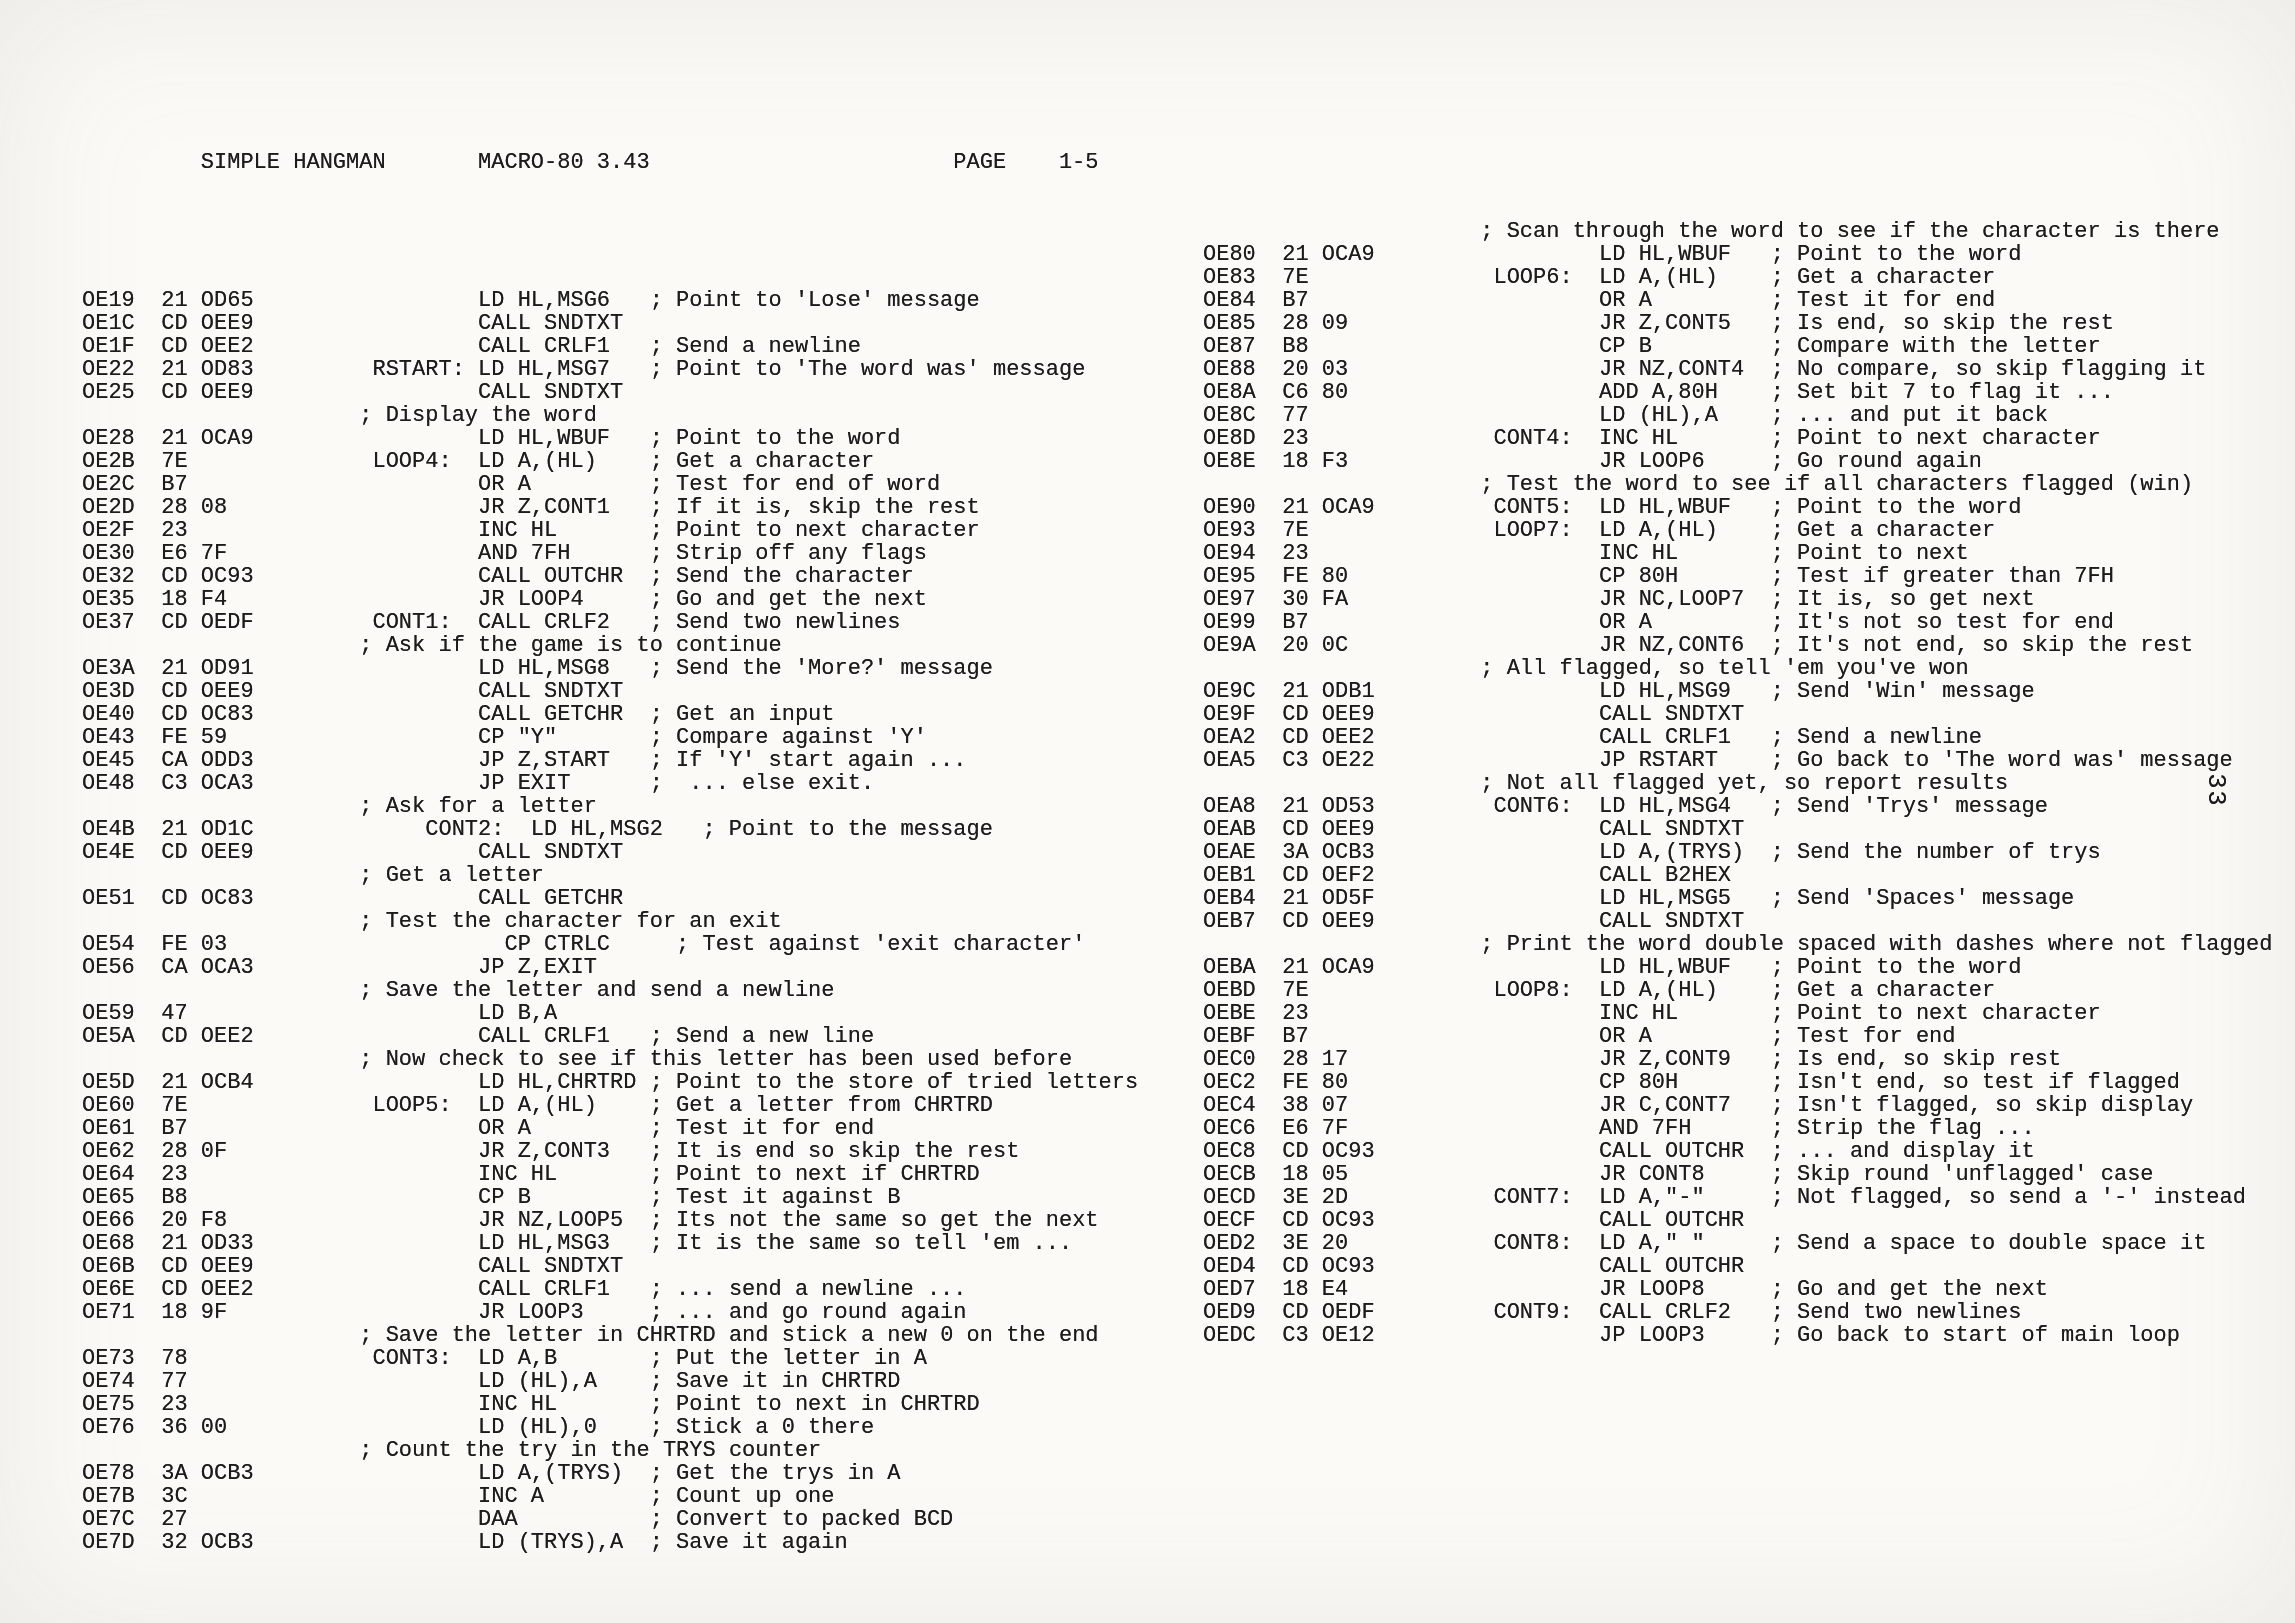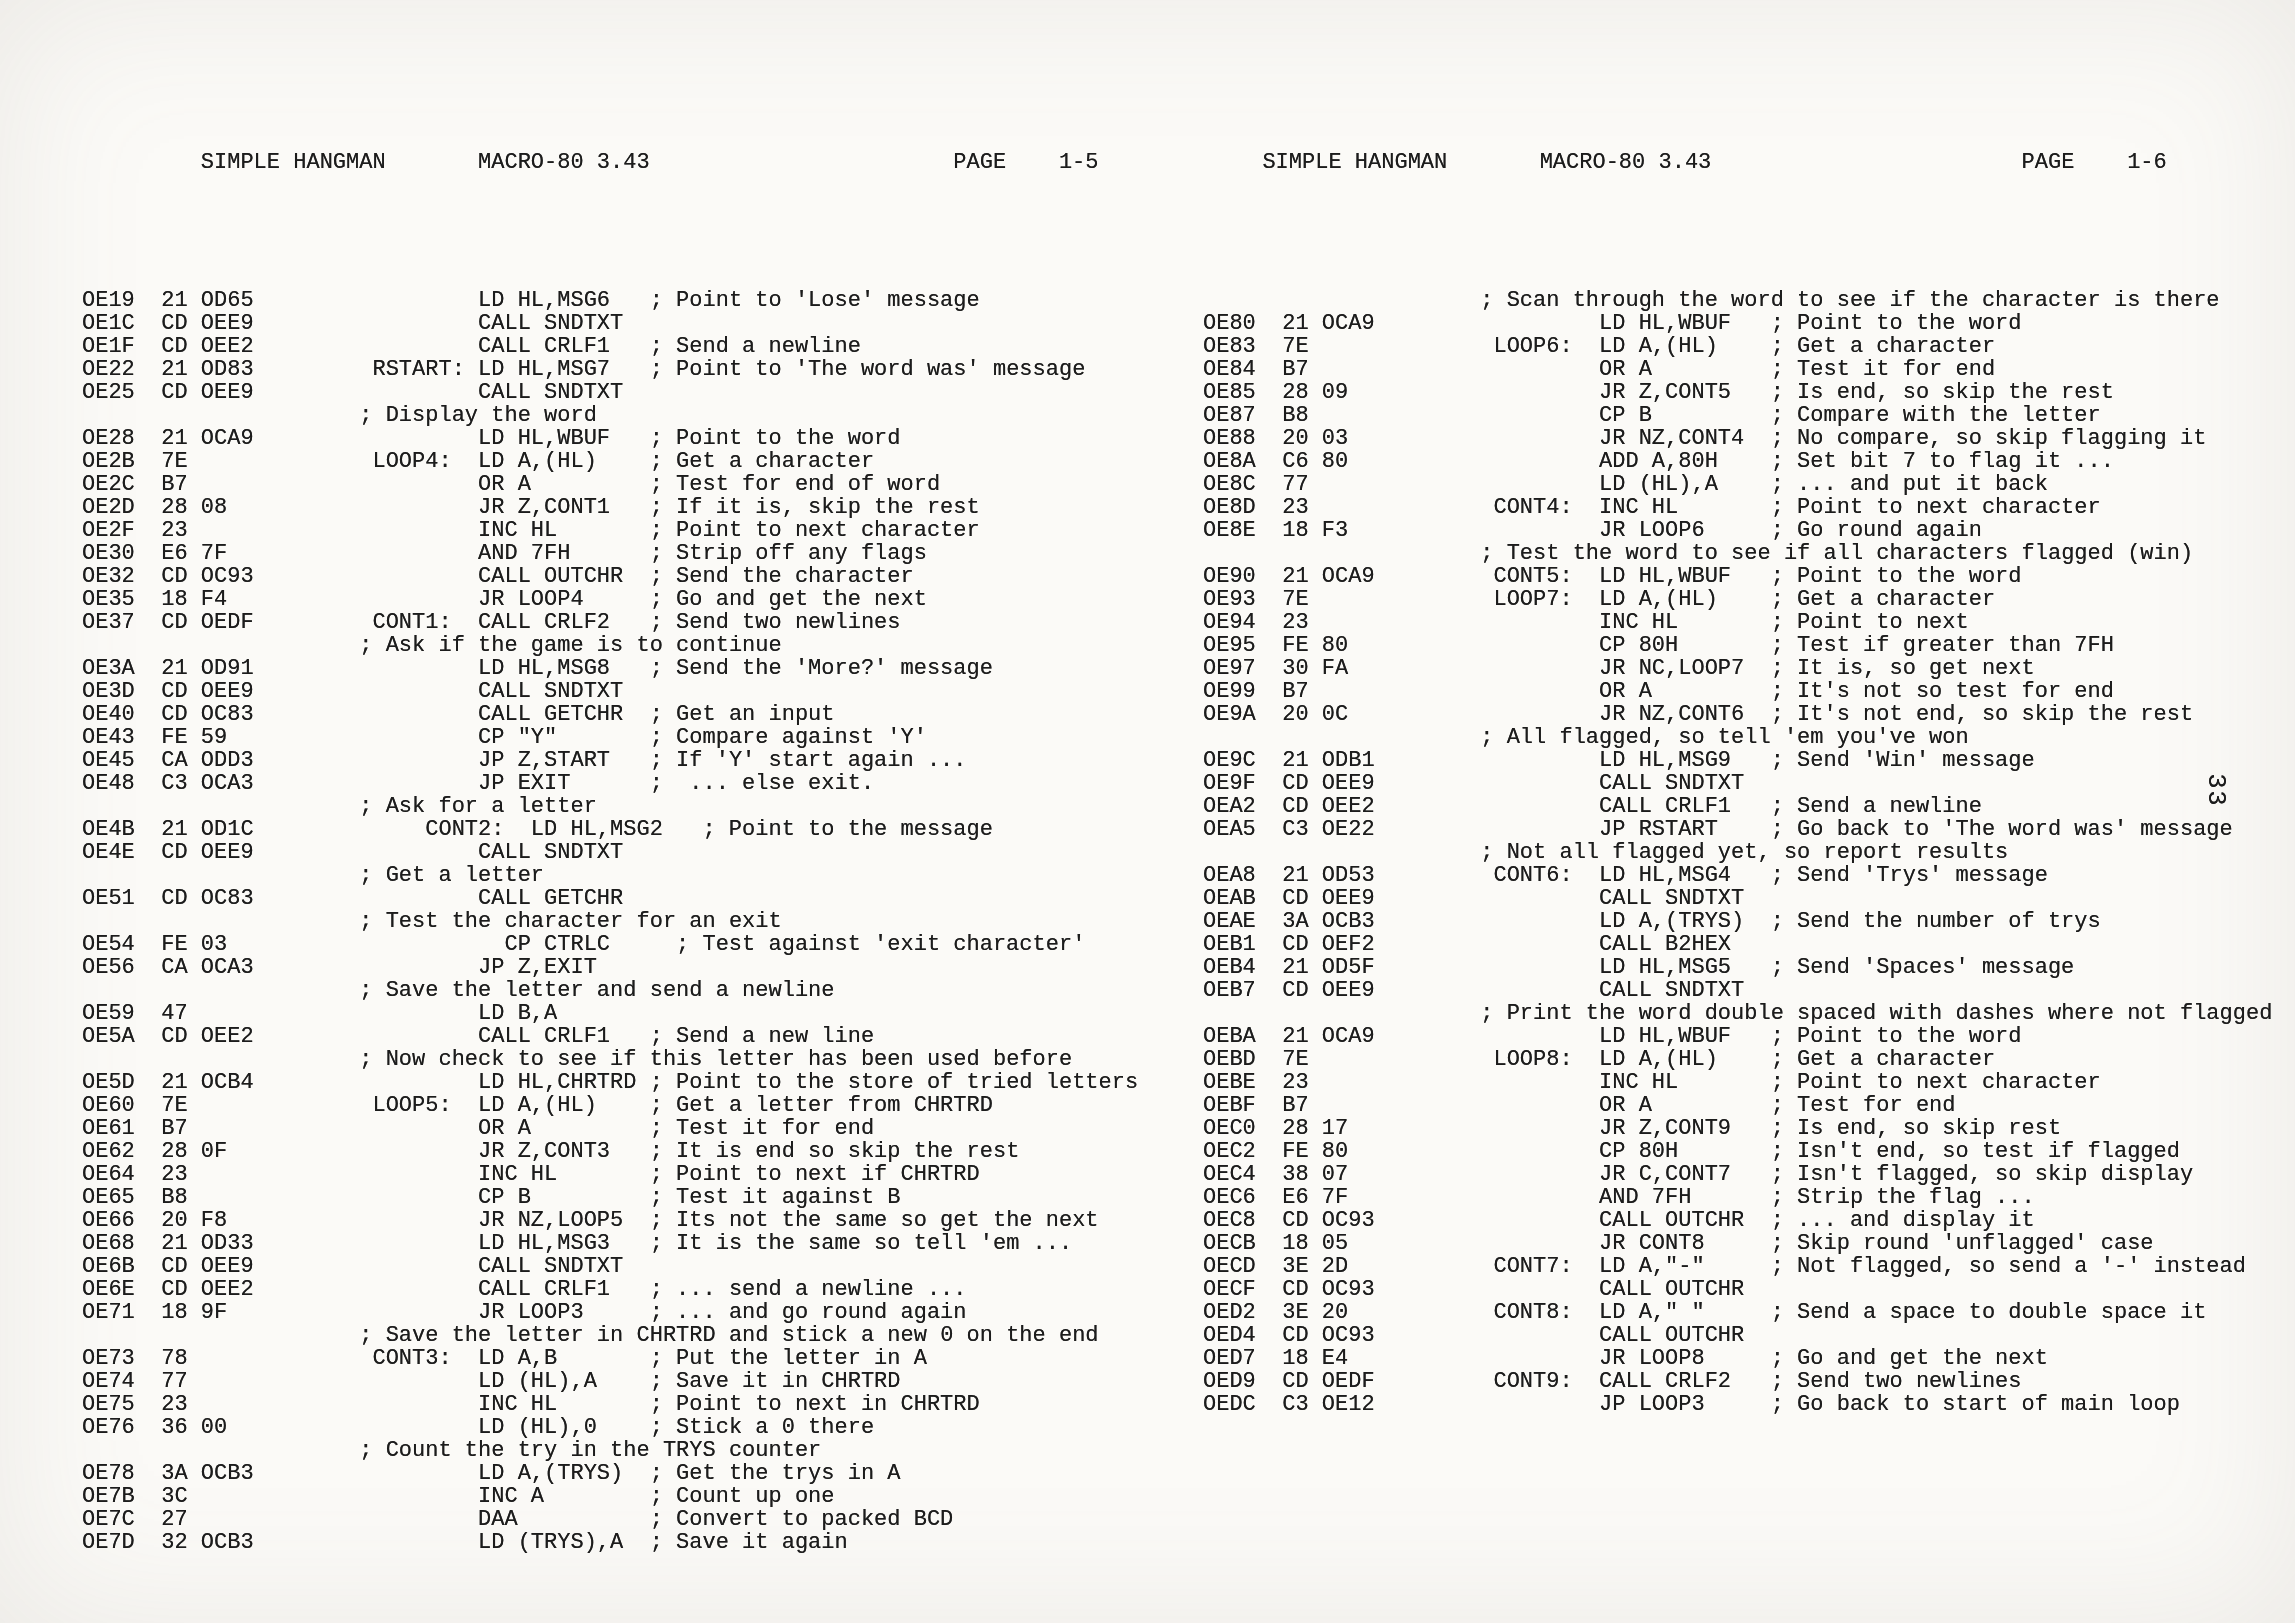--- a/index.html
+++ b/index.html
@@ -45,23 +45,20 @@
 
   <div class="page pg0 ink">
     <div class="hdr">
       <span class="h-title">SIMPLE HANGMAN</span><span class="h-asm">MACRO-80 3.43</span><span class="h-pageword">PAGE</span><span class="h-pagenum">1-5</span>
     </div>
     <div class="spacer"></div>
     <div class="listing"><div class="row"><span class="f-addr">OE19</span><span class="f-bytes">21 OD65</span><span class="f-label"></span><span class="f-op">LD HL,MSG6</span><span class="f-comment">; Point to 'Lose' message</span></div><div class="row"><span class="f-addr">OE1C</span><span class="f-bytes">CD OEE9</span><span class="f-label"></span><span class="f-op">CALL SNDTXT</span><span class="f-comment"></span></div><div class="row"><span class="f-addr">OE1F</span><span class="f-bytes">CD OEE2</span><span class="f-label"></span><span class="f-op">CALL CRLF1</span><span class="f-comment">; Send a newline</span></div><div class="row"><span class="f-addr">OE22</span><span class="f-bytes">21 OD83</span><span class="f-label">RSTART:</span><span class="f-op">LD HL,MSG7</span><span class="f-comment">; Point to 'The word was' message</span></div><div class="row"><span class="f-addr">OE25</span><span class="f-bytes">CD OEE9</span><span class="f-label"></span><span class="f-op">CALL SNDTXT</span><span class="f-comment"></span></div><div class="row"><span class="f-remark">; Display the word</span></div><div class="row"><span class="f-addr">OE28</span><span class="f-bytes">21 OCA9</span><span class="f-label"></span><span class="f-op">LD HL,WBUF</span><span class="f-comment">; Point to the word</span></div><div class="row"><span class="f-addr">OE2B</span><span class="f-bytes">7E</span><span class="f-label">LOOP4:</span><span class="f-op">LD A,(HL)</span><span class="f-comment">; Get a character</span></div><div class="row"><span class="f-addr">OE2C</span><span class="f-bytes">B7</span><span class="f-label"></span><span class="f-op">OR A</span><span class="f-comment">; Test for end of word</span></div><div class="row"><span class="f-addr">OE2D</span><span class="f-bytes">28 08</span><span class="f-label"></span><span class="f-op">JR Z,CONT1</span><span class="f-comment">; If it is, skip the rest</span></div><div class="row"><span class="f-addr">OE2F</span><span class="f-bytes">23</span><span class="f-label"></span><span class="f-op">INC HL</span><span class="f-comment">; Point to next character</span></div><div class="row"><span class="f-addr">OE30</span><span class="f-bytes">E6 7F</span><span class="f-label"></span><span class="f-op">AND 7FH</span><span class="f-comment">; Strip off any flags</span></div><div class="row"><span class="f-addr">OE32</span><span class="f-bytes">CD OC93</span><span class="f-label"></span><span class="f-op">CALL OUTCHR</span><span class="f-comment">; Send the character</span></div><div class="row"><span class="f-addr">OE35</span><span class="f-bytes">18 F4</span><span class="f-label"></span><span class="f-op">JR LOOP4</span><span class="f-comment">; Go and get the next</span></div><div class="row"><span class="f-addr">OE37</span><span class="f-bytes">CD OEDF</span><span class="f-label">CONT1:</span><span class="f-op">CALL CRLF2</span><span class="f-comment">; Send two newlines</span></div><div class="row"><span class="f-remark">; Ask if the game is to continue</span></div><div class="row"><span class="f-addr">OE3A</span><span class="f-bytes">21 OD91</span><span class="f-label"></span><span class="f-op">LD HL,MSG8</span><span class="f-comment">; Send the 'More?' message</span></div><div class="row"><span class="f-addr">OE3D</span><span class="f-bytes">CD OEE9</span><span class="f-label"></span><span class="f-op">CALL SNDTXT</span><span class="f-comment"></span></div><div class="row"><span class="f-addr">OE40</span><span class="f-bytes">CD OC83</span><span class="f-label"></span><span class="f-op">CALL GETCHR</span><span class="f-comment">; Get an input</span></div><div class="row"><span class="f-addr">OE43</span><span class="f-bytes">FE 59</span><span class="f-label"></span><span class="f-op">CP "Y"</span><span class="f-comment">; Compare against 'Y'</span></div><div class="row"><span class="f-addr">OE45</span><span class="f-bytes">CA ODD3</span><span class="f-label"></span><span class="f-op">JP Z,START</span><span class="f-comment">; If 'Y' start again ...</span></div><div class="row"><span class="f-addr">OE48</span><span class="f-bytes">C3 OCA3</span><span class="f-label"></span><span class="f-op">JP EXIT</span><span class="f-comment">;  ... else exit.</span></div><div class="row"><span class="f-remark">; Ask for a letter</span></div><div class="row"><span class="f-addr">OE4B</span><span class="f-bytes">21 OD1C</span><span class="f-label" style="margin-left: 4ch;">CONT2:</span><span class="f-op">LD HL,MSG2</span><span class="f-comment">; Point to the message</span></div><div class="row"><span class="f-addr">OE4E</span><span class="f-bytes">CD OEE9</span><span class="f-label"></span><span class="f-op">CALL SNDTXT</span><span class="f-comment"></span></div><div class="row"><span class="f-remark">; Get a letter</span></div><div class="row"><span class="f-addr">OE51</span><span class="f-bytes">CD OC83</span><span class="f-label"></span><span class="f-op">CALL GETCHR</span><span class="f-comment"></span></div><div class="row"><span class="f-remark">; Test the character for an exit</span></div><div class="row"><span class="f-addr">OE54</span><span class="f-bytes">FE 03</span><span class="f-label" style="margin-left: 2ch;"></span><span class="f-op">CP CTRLC</span><span class="f-comment">; Test against 'exit character'</span></div><div class="row"><span class="f-addr">OE56</span><span class="f-bytes">CA OCA3</span><span class="f-label"></span><span class="f-op">JP Z,EXIT</span><span class="f-comment"></span></div><div class="row"><span class="f-remark">; Save the letter and send a newline</span></div><div class="row"><span class="f-addr">OE59</span><span class="f-bytes">47</span><span class="f-label"></span><span class="f-op">LD B,A</span><span class="f-comment"></span></div><div class="row"><span class="f-addr">OE5A</span><span class="f-bytes">CD OEE2</span><span class="f-label"></span><span class="f-op">CALL CRLF1</span><span class="f-comment">; Send a new line</span></div><div class="row"><span class="f-remark">; Now check to see if this letter has been used before</span></div><div class="row"><span class="f-addr">OE5D</span><span class="f-bytes">21 OCB4</span><span class="f-label"></span><span class="f-op">LD HL,CHRTRD</span><span class="f-comment">; Point to the store of tried letters</span></div><div class="row"><span class="f-addr">OE60</span><span class="f-bytes">7E</span><span class="f-label">LOOP5:</span><span class="f-op">LD A,(HL)</span><span class="f-comment">; Get a letter from CHRTRD</span></div><div class="row"><span class="f-addr">OE61</span><span class="f-bytes">B7</span><span class="f-label"></span><span class="f-op">OR A</span><span class="f-comment">; Test it for end</span></div><div class="row"><span class="f-addr">OE62</span><span class="f-bytes">28 0F</span><span class="f-label"></span><span class="f-op">JR Z,CONT3</span><span class="f-comment">; It is end so skip the rest</span></div><div class="row"><span class="f-addr">OE64</span><span class="f-bytes">23</span><span class="f-label"></span><span class="f-op">INC HL</span><span class="f-comment">; Point to next if CHRTRD</span></div><div class="row"><span class="f-addr">OE65</span><span class="f-bytes">B8</span><span class="f-label"></span><span class="f-op">CP B</span><span class="f-comment">; Test it against B</span></div><div class="row"><span class="f-addr">OE66</span><span class="f-bytes">20 F8</span><span class="f-label"></span><span class="f-op">JR NZ,LOOP5</span><span class="f-comment">; Its not the same so get the next</span></div><div class="row"><span class="f-addr">OE68</span><span class="f-bytes">21 OD33</span><span class="f-label"></span><span class="f-op">LD HL,MSG3</span><span class="f-comment">; It is the same so tell 'em ...</span></div><div class="row"><span class="f-addr">OE6B</span><span class="f-bytes">CD OEE9</span><span class="f-label"></span><span class="f-op">CALL SNDTXT</span><span class="f-comment"></span></div><div class="row"><span class="f-addr">OE6E</span><span class="f-bytes">CD OEE2</span><span class="f-label"></span><span class="f-op">CALL CRLF1</span><span class="f-comment">; ... send a newline ...</span></div><div class="row"><span class="f-addr">OE71</span><span class="f-bytes">18 9F</span><span class="f-label"></span><span class="f-op">JR LOOP3</span><span class="f-comment">; ... and go round again</span></div><div class="row"><span class="f-remark">; Save the letter in CHRTRD and stick a new 0 on the end</span></div><div class="row"><span class="f-addr">OE73</span><span class="f-bytes">78</span><span class="f-label">CONT3:</span><span class="f-op">LD A,B</span><span class="f-comment">; Put the letter in A</span></div><div class="row"><span class="f-addr">OE74</span><span class="f-bytes">77</span><span class="f-label"></span><span class="f-op">LD (HL),A</span><span class="f-comment">; Save it in CHRTRD</span></div><div class="row"><span class="f-addr">OE75</span><span class="f-bytes">23</span><span class="f-label"></span><span class="f-op">INC HL</span><span class="f-comment">; Point to next in CHRTRD</span></div><div class="row"><span class="f-addr">OE76</span><span class="f-bytes">36 00</span><span class="f-label"></span><span class="f-op">LD (HL),0</span><span class="f-comment">; Stick a 0 there</span></div><div class="row"><span class="f-remark">; Count the try in the TRYS counter</span></div><div class="row"><span class="f-addr">OE78</span><span class="f-bytes">3A OCB3</span><span class="f-label"></span><span class="f-op">LD A,(TRYS)</span><span class="f-comment">; Get the trys in A</span></div><div class="row"><span class="f-addr">OE7B</span><span class="f-bytes">3C</span><span class="f-label"></span><span class="f-op">INC A</span><span class="f-comment">; Count up one</span></div><div class="row"><span class="f-addr">OE7C</span><span class="f-bytes">27</span><span class="f-label"></span><span class="f-op">DAA</span><span class="f-comment">; Convert to packed BCD</span></div><div class="row"><span class="f-addr">OE7D</span><span class="f-bytes">32 OCB3</span><span class="f-label"></span><span class="f-op">LD (TRYS),A</span><span class="f-comment">; Save it again</span></div></div>
   </div>
 
   <div class="page pg1 ink">
-    <div class="hdr">
-      <span class="h-title">SIMPLE HANGMAN</span><span class="h-asm">MACRO-80 3.43</span><span class="h-pageword">PAGE</span><span class="h-pagenum">1-6</span>
-    </div>
     <div class="spacer"></div>
     <div class="listing"><div class="row"><span class="f-remark">; Scan through the word to see if the character is there</span></div><div class="row"><span class="f-addr">OE80</span><span class="f-bytes">21 OCA9</span><span class="f-label"></span><span class="f-op">LD HL,WBUF</span><span class="f-comment">; Point to the word</span></div><div class="row"><span class="f-addr">OE83</span><span class="f-bytes">7E</span><span class="f-label">LOOP6:</span><span class="f-op">LD A,(HL)</span><span class="f-comment">; Get a character</span></div><div class="row"><span class="f-addr">OE84</span><span class="f-bytes">B7</span><span class="f-label"></span><span class="f-op">OR A</span><span class="f-comment">; Test it for end</span></div><div class="row"><span class="f-addr">OE85</span><span class="f-bytes">28 09</span><span class="f-label"></span><span class="f-op">JR Z,CONT5</span><span class="f-comment">; Is end, so skip the rest</span></div><div class="row"><span class="f-addr">OE87</span><span class="f-bytes">B8</span><span class="f-label"></span><span class="f-op">CP B</span><span class="f-comment">; Compare with the letter</span></div><div class="row"><span class="f-addr">OE88</span><span class="f-bytes">20 03</span><span class="f-label"></span><span class="f-op">JR NZ,CONT4</span><span class="f-comment">; No compare, so skip flagging it</span></div><div class="row"><span class="f-addr">OE8A</span><span class="f-bytes">C6 80</span><span class="f-label"></span><span class="f-op">ADD A,80H</span><span class="f-comment">; Set bit 7 to flag it ...</span></div><div class="row"><span class="f-addr">OE8C</span><span class="f-bytes">77</span><span class="f-label"></span><span class="f-op">LD (HL),A</span><span class="f-comment">; ... and put it back</span></div><div class="row"><span class="f-addr">OE8D</span><span class="f-bytes">23</span><span class="f-label">CONT4:</span><span class="f-op">INC HL</span><span class="f-comment">; Point to next character</span></div><div class="row"><span class="f-addr">OE8E</span><span class="f-bytes">18 F3</span><span class="f-label"></span><span class="f-op">JR LOOP6</span><span class="f-comment">; Go round again</span></div><div class="row"><span class="f-remark">; Test the word to see if all characters flagged (win)</span></div><div class="row"><span class="f-addr">OE90</span><span class="f-bytes">21 OCA9</span><span class="f-label">CONT5:</span><span class="f-op">LD HL,WBUF</span><span class="f-comment">; Point to the word</span></div><div class="row"><span class="f-addr">OE93</span><span class="f-bytes">7E</span><span class="f-label">LOOP7:</span><span class="f-op">LD A,(HL)</span><span class="f-comment">; Get a character</span></div><div class="row"><span class="f-addr">OE94</span><span class="f-bytes">23</span><span class="f-label"></span><span class="f-op">INC HL</span><span class="f-comment">; Point to next</span></div><div class="row"><span class="f-addr">OE95</span><span class="f-bytes">FE 80</span><span class="f-label"></span><span class="f-op">CP 80H</span><span class="f-comment">; Test if greater than 7FH</span></div><div class="row"><span class="f-addr">OE97</span><span class="f-bytes">30 FA</span><span class="f-label"></span><span class="f-op">JR NC,LOOP7</span><span class="f-comment">; It is, so get next</span></div><div class="row"><span class="f-addr">OE99</span><span class="f-bytes">B7</span><span class="f-label"></span><span class="f-op">OR A</span><span class="f-comment">; It's not so test for end</span></div><div class="row"><span class="f-addr">OE9A</span><span class="f-bytes">20 0C</span><span class="f-label"></span><span class="f-op">JR NZ,CONT6</span><span class="f-comment">; It's not end, so skip the rest</span></div><div class="row"><span class="f-remark">; All flagged, so tell 'em you've won</span></div><div class="row"><span class="f-addr">OE9C</span><span class="f-bytes">21 ODB1</span><span class="f-label"></span><span class="f-op">LD HL,MSG9</span><span class="f-comment">; Send 'Win' message</span></div><div class="row"><span class="f-addr">OE9F</span><span class="f-bytes">CD OEE9</span><span class="f-label"></span><span class="f-op">CALL SNDTXT</span><span class="f-comment"></span></div><div class="row"><span class="f-addr">OEA2</span><span class="f-bytes">CD OEE2</span><span class="f-label"></span><span class="f-op">CALL CRLF1</span><span class="f-comment">; Send a newline</span></div><div class="row"><span class="f-addr">OEA5</span><span class="f-bytes">C3 OE22</span><span class="f-label"></span><span class="f-op">JP RSTART</span><span class="f-comment">; Go back to 'The word was' message</span></div><div class="row"><span class="f-remark">; Not all flagged yet, so report results</span></div><div class="row"><span class="f-addr">OEA8</span><span class="f-bytes">21 OD53</span><span class="f-label">CONT6:</span><span class="f-op">LD HL,MSG4</span><span class="f-comment">; Send 'Trys' message</span></div><div class="row"><span class="f-addr">OEAB</span><span class="f-bytes">CD OEE9</span><span class="f-label"></span><span class="f-op">CALL SNDTXT</span><span class="f-comment"></span></div><div class="row"><span class="f-addr">OEAE</span><span class="f-bytes">3A OCB3</span><span class="f-label"></span><span class="f-op">LD A,(TRYS)</span><span class="f-comment">; Send the number of trys</span></div><div class="row"><span class="f-addr">OEB1</span><span class="f-bytes">CD OEF2</span><span class="f-label"></span><span class="f-op">CALL B2HEX</span><span class="f-comment"></span></div><div class="row"><span class="f-addr">OEB4</span><span class="f-bytes">21 OD5F</span><span class="f-label"></span><span class="f-op">LD HL,MSG5</span><span class="f-comment">; Send 'Spaces' message</span></div><div class="row"><span class="f-addr">OEB7</span><span class="f-bytes">CD OEE9</span><span class="f-label"></span><span class="f-op">CALL SNDTXT</span><span class="f-comment"></span></div><div class="row"><span class="f-remark">; Print the word double spaced with dashes where not flagged</span></div><div class="row"><span class="f-addr">OEBA</span><span class="f-bytes">21 OCA9</span><span class="f-label"></span><span class="f-op">LD HL,WBUF</span><span class="f-comment">; Point to the word</span></div><div class="row"><span class="f-addr">OEBD</span><span class="f-bytes">7E</span><span class="f-label">LOOP8:</span><span class="f-op">LD A,(HL)</span><span class="f-comment">; Get a character</span></div><div class="row"><span class="f-addr">OEBE</span><span class="f-bytes">23</span><span class="f-label"></span><span class="f-op">INC HL</span><span class="f-comment">; Point to next character</span></div><div class="row"><span class="f-addr">OEBF</span><span class="f-bytes">B7</span><span class="f-label"></span><span class="f-op">OR A</span><span class="f-comment">; Test for end</span></div><div class="row"><span class="f-addr">OEC0</span><span class="f-bytes">28 17</span><span class="f-label"></span><span class="f-op">JR Z,CONT9</span><span class="f-comment">; Is end, so skip rest</span></div><div class="row"><span class="f-addr">OEC2</span><span class="f-bytes">FE 80</span><span class="f-label"></span><span class="f-op">CP 80H</span><span class="f-comment">; Isn't end, so test if flagged</span></div><div class="row"><span class="f-addr">OEC4</span><span class="f-bytes">38 07</span><span class="f-label"></span><span class="f-op">JR C,CONT7</span><span class="f-comment">; Isn't flagged, so skip display</span></div><div class="row"><span class="f-addr">OEC6</span><span class="f-bytes">E6 7F</span><span class="f-label"></span><span class="f-op">AND 7FH</span><span class="f-comment">; Strip the flag ...</span></div><div class="row"><span class="f-addr">OEC8</span><span class="f-bytes">CD OC93</span><span class="f-label"></span><span class="f-op">CALL OUTCHR</span><span class="f-comment">; ... and display it</span></div><div class="row"><span class="f-addr">OECB</span><span class="f-bytes">18 05</span><span class="f-label"></span><span class="f-op">JR CONT8</span><span class="f-comment">; Skip round 'unflagged' case</span></div><div class="row"><span class="f-addr">OECD</span><span class="f-bytes">3E 2D</span><span class="f-label">CONT7:</span><span class="f-op">LD A,"-"</span><span class="f-comment">; Not flagged, so send a '-' instead</span></div><div class="row"><span class="f-addr">OECF</span><span class="f-bytes">CD OC93</span><span class="f-label"></span><span class="f-op">CALL OUTCHR</span><span class="f-comment"></span></div><div class="row"><span class="f-addr">OED2</span><span class="f-bytes">3E 20</span><span class="f-label">CONT8:</span><span class="f-op">LD A," "</span><span class="f-comment">; Send a space to double space it</span></div><div class="row"><span class="f-addr">OED4</span><span class="f-bytes">CD OC93</span><span class="f-label"></span><span class="f-op">CALL OUTCHR</span><span class="f-comment"></span></div><div class="row"><span class="f-addr">OED7</span><span class="f-bytes">18 E4</span><span class="f-label"></span><span class="f-op">JR LOOP8</span><span class="f-comment">; Go and get the next</span></div><div class="row"><span class="f-addr">OED9</span><span class="f-bytes">CD OEDF</span><span class="f-label">CONT9:</span><span class="f-op">CALL CRLF2</span><span class="f-comment">; Send two newlines</span></div><div class="row"><span class="f-addr">OEDC</span><span class="f-bytes">C3 OE12</span><span class="f-label"></span><span class="f-op">JP LOOP3</span><span class="f-comment">; Go back to start of main loop</span></div></div>
   </div>
 
   <div class="book-pagenum">33</div>
 
 </div>
 
 
 </body></html>

